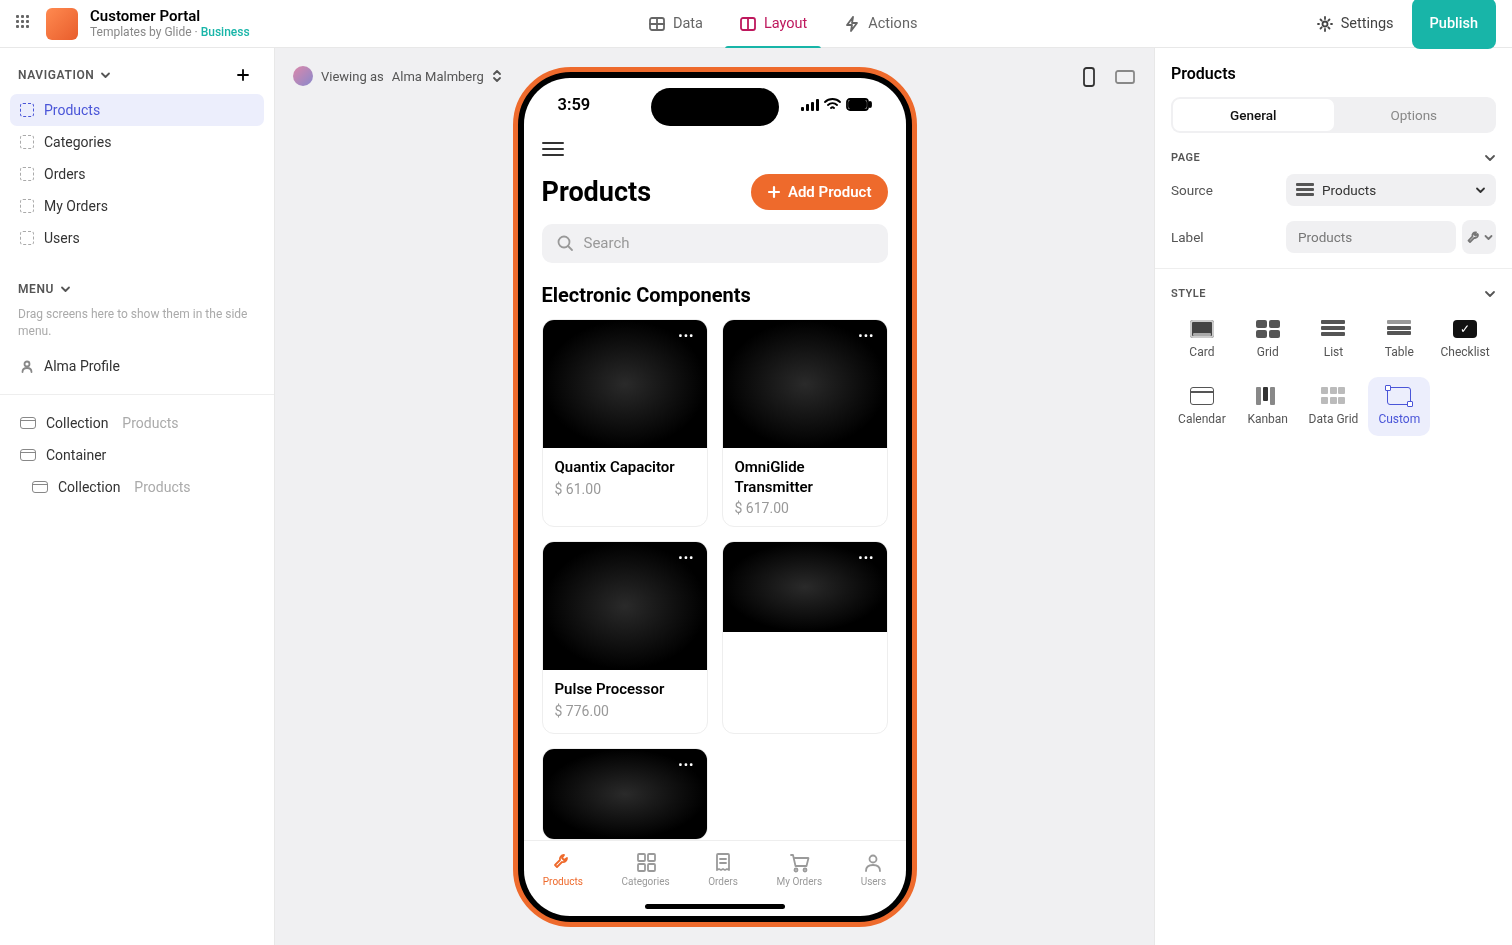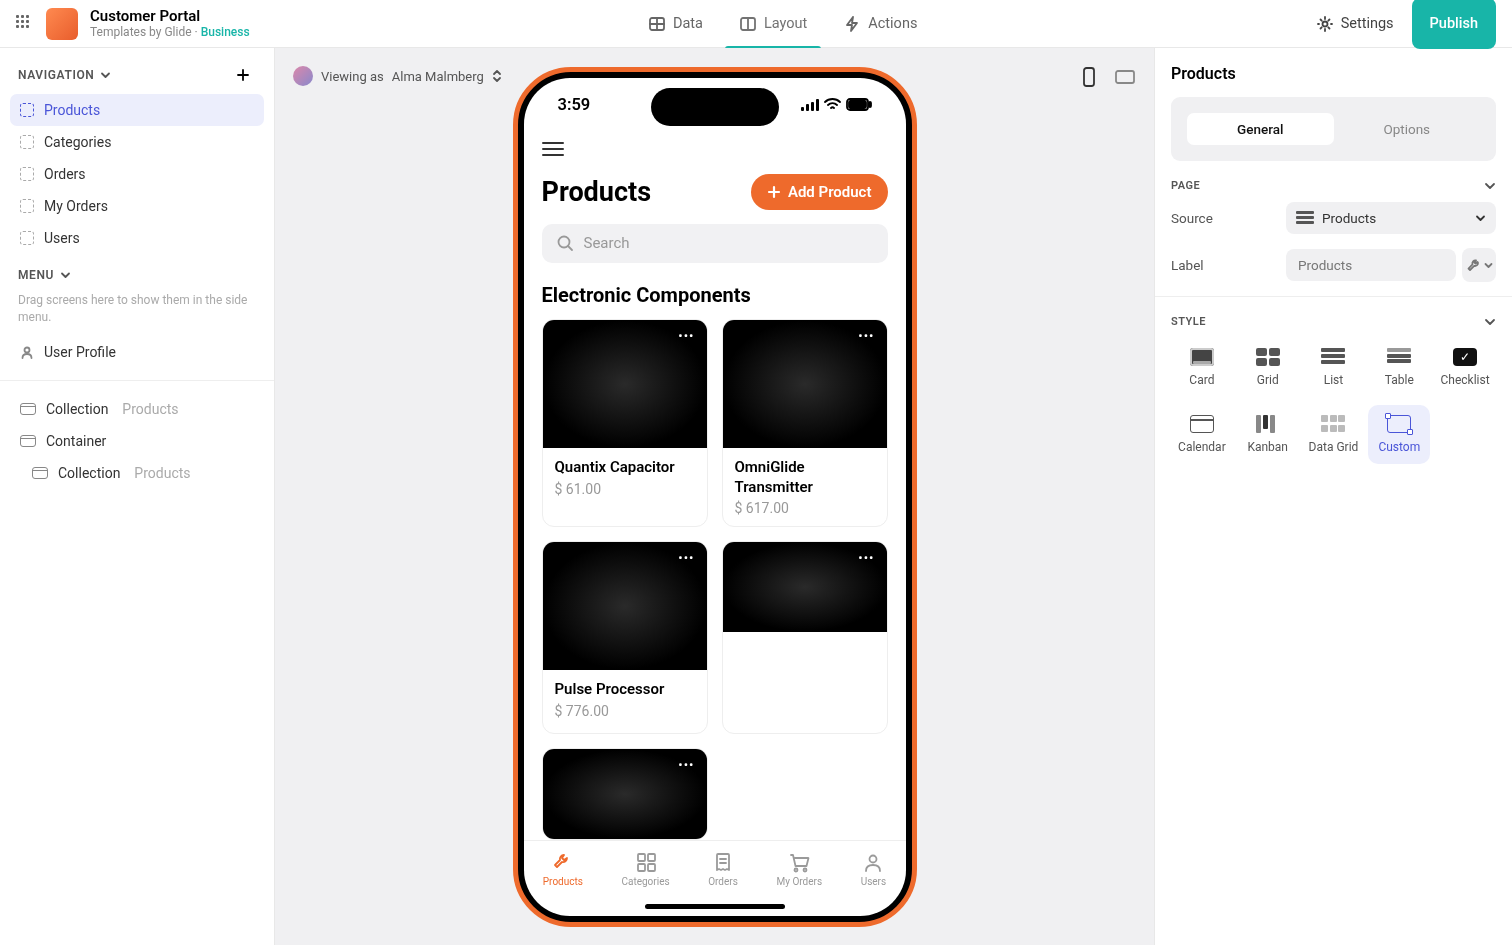--- a/index.html
+++ b/index.html
@@ -9,21 +9,21 @@
 .topbar { height: 48px; border-bottom: 1px solid #e8e8e8; display: flex; align-items: center; padding: 0 16px; gap: 12px; }
 .app-menu { width: 18px; height: 18px; display: grid; grid-template-columns: repeat(3,3px); grid-template-rows: repeat(3,3px); gap: 2px; cursor: pointer; }
 .app-menu span { background: #666; border-radius: 1px; }
 .app-logo { width: 32px; height: 32px; border-radius: 6px; background: linear-gradient(135deg,#ff8a50,#e85d2c); }
 .app-title-block { display: flex; flex-direction: column; line-height: 1.2; }
 .app-title { font-weight: 600; font-size: 15px; }
 .app-sub { font-size: 12px; color: #888; }
 .app-sub .plan { color: #18b5a8; font-weight: 500; }
 .center-tabs { margin: 0 auto; display: flex; gap: 28px; }
 .center-tab { display: flex; align-items: center; gap: 7px; font-size: 14.5px; color: #666; cursor: pointer; padding: 6px 4px; position: relative; }
-.center-tab.active { color: #737373; justify-content: space-between; }
+.center-tab.active { color: #be185d; justify-content: space-between; }
 .center-tab.active::after { content:""; position:absolute; bottom:-10px; left:-10px; right:-10px; height:3px; background:#18b5a8; border-radius:3px 3px 0 0; }
 .top-right { display: flex; align-items: center; gap: 18px; }
 .settings-btn { display: flex; align-items: center; gap: 7px; color: #444; cursor: pointer; font-size: 14.5px; }
 .publish-btn { background: #18b5a8; color: #fff; padding: 17px 18px; border-radius: 8px; font-weight: 500; font-size: 14.5px; cursor: pointer; border:none; }
 
 
 .main { display: flex; flex: 1; min-height: 0; }
 
 
 .left { width: 275px; border-right: 1px solid #e8e8e8; padding: 14px 10px; overflow-y: auto; }
@@ -69,21 +69,21 @@
 .card-price { color:#999; font-size:14px; margin-top:3px; }
 .tabbar { height:64px; border-top:1px solid #eee; display:flex; justify-content:space-around; align-items:center; padding-bottom:6px; margin-top:auto; }
 .tb { display:flex; flex-direction:column; align-items:center; gap:3px; font-size:10px; color:#9a9a9a; cursor:pointer; }
 .tb.active { color:#ee6a2c; }
 .tb svg { width:22px; height:22px; }
 .home-ind { width:140px; height:5px; background:#000; border-radius:3px; margin:0 auto 7px; }
 
 
 .right { width:358px; border-left:1px solid #e8e8e8; padding:16px 16px; overflow-y:auto; }
 .right h3 { font-size:16px; font-weight:600; margin-bottom:14px; }
-.seg { display:flex; background:#f0f0f2; border-radius:9px; padding:16px; margin-bottom:18px; }
+.seg { display:flex; background:#f0f0f2; border-radius:9px; padding:2px; margin-bottom:18px; }
 .seg-item { flex:1; text-align:center; padding:8px 0; font-size:13.5px; color:#888; cursor:pointer; border-radius:7px; }
 .seg-item.active { background:#fff; color:#111; font-weight:500; }
 .sec-label { font-size:11px; font-weight:600; letter-spacing:.5px; color:#555; display:flex; justify-content:space-between; align-items:center; margin-bottom:10px; }
 .row { display:flex; align-items:center; justify-content:space-between; margin-bottom:14px; font-size:13.5px; }
 .row-label { color:#555; }
 .selectish { background:#f0f0f2; border-radius:8px; padding:8px 10px; display:flex; align-items:center; gap:8px; color:#333; cursor:pointer; min-width:210px; justify-content:space-between; }
 .selectish .lead { display:flex; align-items:center; gap:8px; }
 .db-icon { width:18px; height:14px; display:flex; flex-direction:column; gap:2px; }
 .db-icon span { height:3px; background:#555; border-radius:1px; }
 .wrench-sq { width:34px; height:34px; background:#f0f0f2; border-radius:8px; display:flex; align-items:center; justify-content:center; cursor:pointer; margin-left:6px; color:#777; }
@@ -204,35 +204,35 @@
       </div>
     <div class="nav-item">
         <span class="dot-icon"></span>
         <span>My Orders</span>
       </div>
     <div class="nav-item">
         <span class="dot-icon"></span>
         <span>Users</span>
       </div>
 
-    <div class="sec-header" style="margin-top:14px;">
+    <div class="sec-header" style="margin-top:28px;">
       <div class="sec-title">
         <span>MENU</span>
         <svg width="11" height="11">
             <polyline points="2 3.5 5.5 7 9 3.5"></polyline>
           </svg>
       </div>
     </div>
     <div class="menu-hint">Drag screens here to show them in the side menu.</div>
     <div class="nav-item">
       <svg width="14" height="14" style="color:#888;">
           <circle cx="7" cy="5" r="2.5"></circle>
           <path d="M2.5 13c0-2.5 2-4 4.5-4s4.5 1.5 4.5 4"></path>
         </svg>
-      <span>User Profile</span>
+      <span>Alma Profile</span>
     </div>
 
     <div style="height:1px;background:#eee;margin:12px -10px;"></div>
 
     <div class="comp-item">
         <span class="ci"></span>
         <span>Collection</span>
         <span class="sub">Products</span>
       </div>
     <div class="comp-item">

